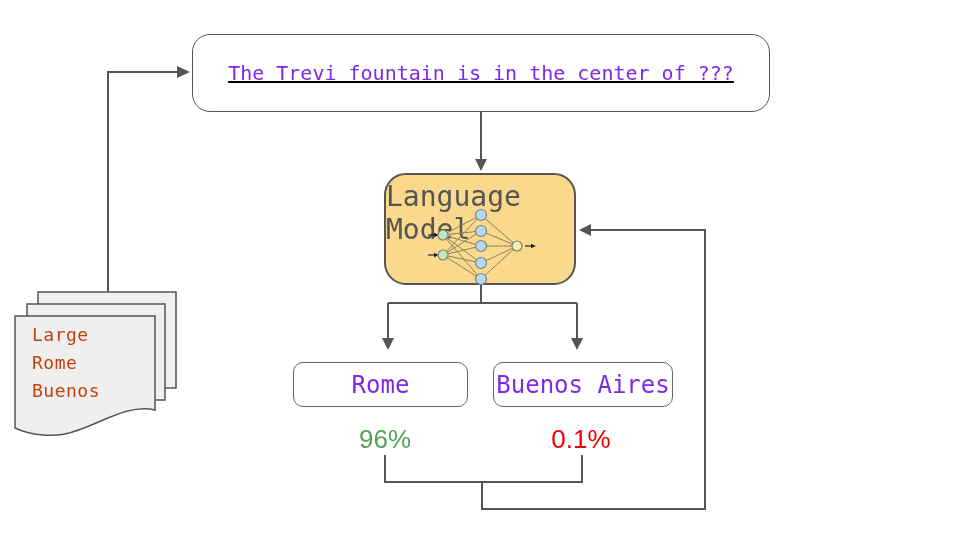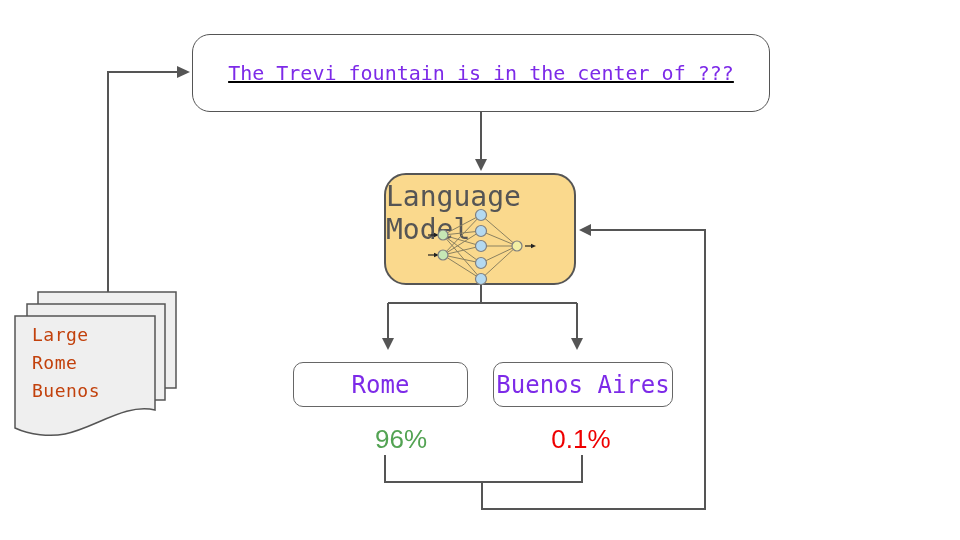--- a/index.html
+++ b/index.html
@@ -17,21 +17,21 @@
           background:#fad98d;border:2px solid #555555;border-radius:22px;box-sizing:border-box;}
   .lm-title{text-align:left;font-size:28px;color:#555555;margin-top:5px;}
   .nn-svg{position:absolute;left:0;top:28px;width:192px;height:82px;}
   .out-box{position:absolute;height:45px;border:1.5px solid #666666;border-radius:10px;
            background:#ffffff;display:flex;align-items:center;justify-content:center;box-sizing:border-box;}
   .out-box span{font-size:24px;color:#7d2ae8;}
   .out-rome{left:293px;top:362px;width:175px;}
   .out-ba{left:493px;top:362px;width:180px;}
   .prob{position:absolute;width:180px;text-align:center;
         font-family:"Liberation Sans","DejaVu Sans",sans-serif;font-size:26px;}
-  .prob-rome{left:311px;top:424px;}
+  .prob-rome{left:295px;top:424px;}
   .prob-ba{left:491px;top:424px;}
 </style>
 </head>
 <body>
 
 <div class="canvas">
 
   <svg class="connectors" viewBox="0 0 960 540" fill="none">
     <g stroke="#555555" stroke-width="2" fill="none">
 

